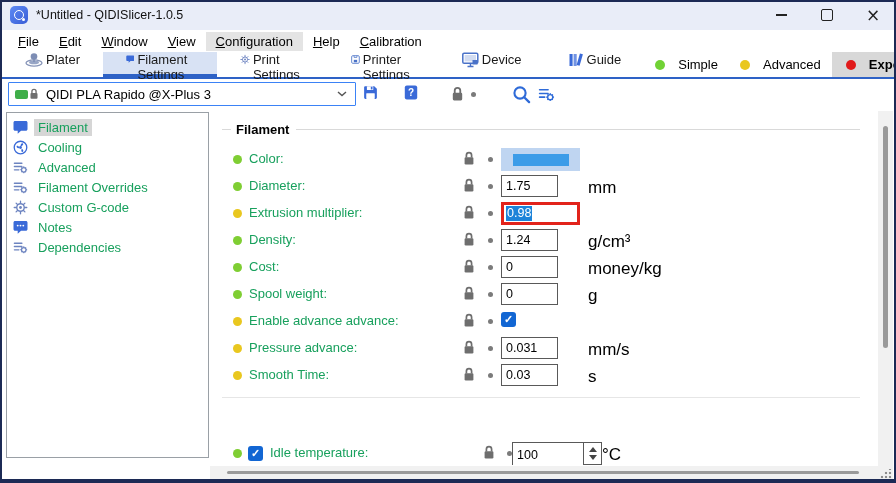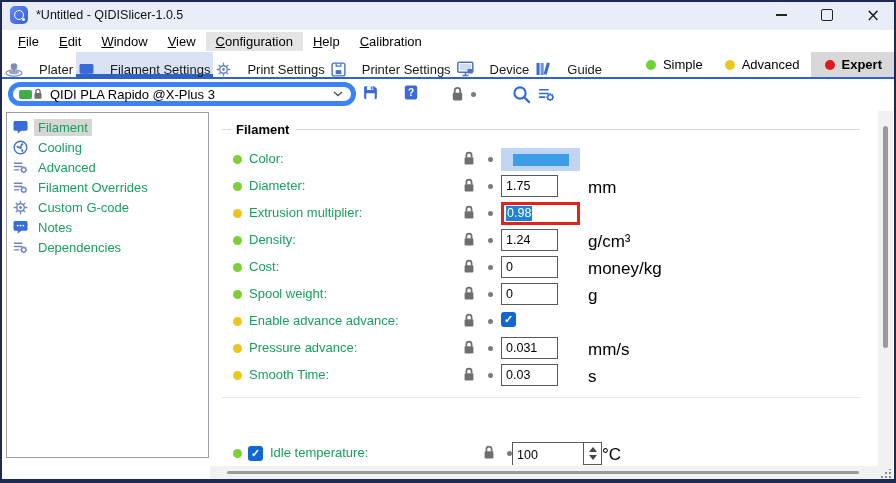--- a/index.html
+++ b/index.html
@@ -30,31 +30,31 @@
   #menubar{position:absolute;left:0;top:30px;width:896px;height:22px;background:#fff;
            display:flex;align-items:center;padding-left:8px;box-sizing:border-box;}
   .menu-item{display:inline-block;font-size:13px;color:#000;padding:2px 10px;}
   .menu-item::first-letter{text-decoration:underline;}
   .menu-item.hl{background:#e4e4e4;}
 
   
   #tabbar{position:absolute;left:0;top:52px;width:896px;height:27px;background:#fff;
           border-bottom:2px solid #2e62c6;box-sizing:border-box;
           display:flex;align-items:stretch;padding-left:2px;}
-  .tab{display:flex;align-items:flex-end;gap:16px;padding:0 3px;font-size:13px;color:#1a1a1a;}
+  .tab{display:flex;align-items:flex-start;gap:3px;padding:0 23px;font-size:13px;color:#1a1a1a;}
   .tab.active{background:#d8e2f4;box-shadow:inset 0 -3px 0 #2e62c6;}
   .modes{margin-left:auto;display:flex;align-items:stretch;margin-right:0;}
-  .mode{display:flex;align-items:center;gap:7px;padding:0 11px;font-size:13px;color:#000;}
+  .mode{display:flex;align-items:center;gap:13px;padding:0 11px;font-size:13px;color:#000;}
   .mode .dot9{width:10px;height:10px;border-radius:50%;}
   .mode.sel{background:#d8d8d8;font-weight:bold;padding:0 14px;}
 
   
   #toolbar{position:absolute;left:0;top:79px;width:896px;height:32px;background:#fff;}
-  #preset-combo{position:absolute;left:8px;top:3px;width:348px;height:24px;border:5px solid #3b82f6;
-          border-radius:12px;background:#fff;display:flex;align-items:center;box-sizing:border-box;}
+  #preset-combo{position:absolute;left:8px;top:3px;width:348px;height:24px;border:1px solid #3b82f6;
+          border-radius:1px;background:#fff;display:flex;align-items:center;box-sizing:border-box;}
   #preset-combo .spool{width:13px;height:9px;border-radius:2px;background:#3fae49;margin-left:6px;}
   #preset-combo .combolock{margin-left:1px;}
   #preset-text{font-size:13px;color:#000;margin-left:7px;flex:1;white-space:nowrap;overflow:hidden;}
   #combo-chevron{margin-right:8px;}
   .tbtn{position:absolute;top:5px;}
   .tb-dot{position:absolute;width:5px;height:5px;border-radius:50%;background:#7b7b7b;}
 
   
   #content{position:absolute;left:0;top:111px;width:896px;height:369px;background:#fff;}
 

